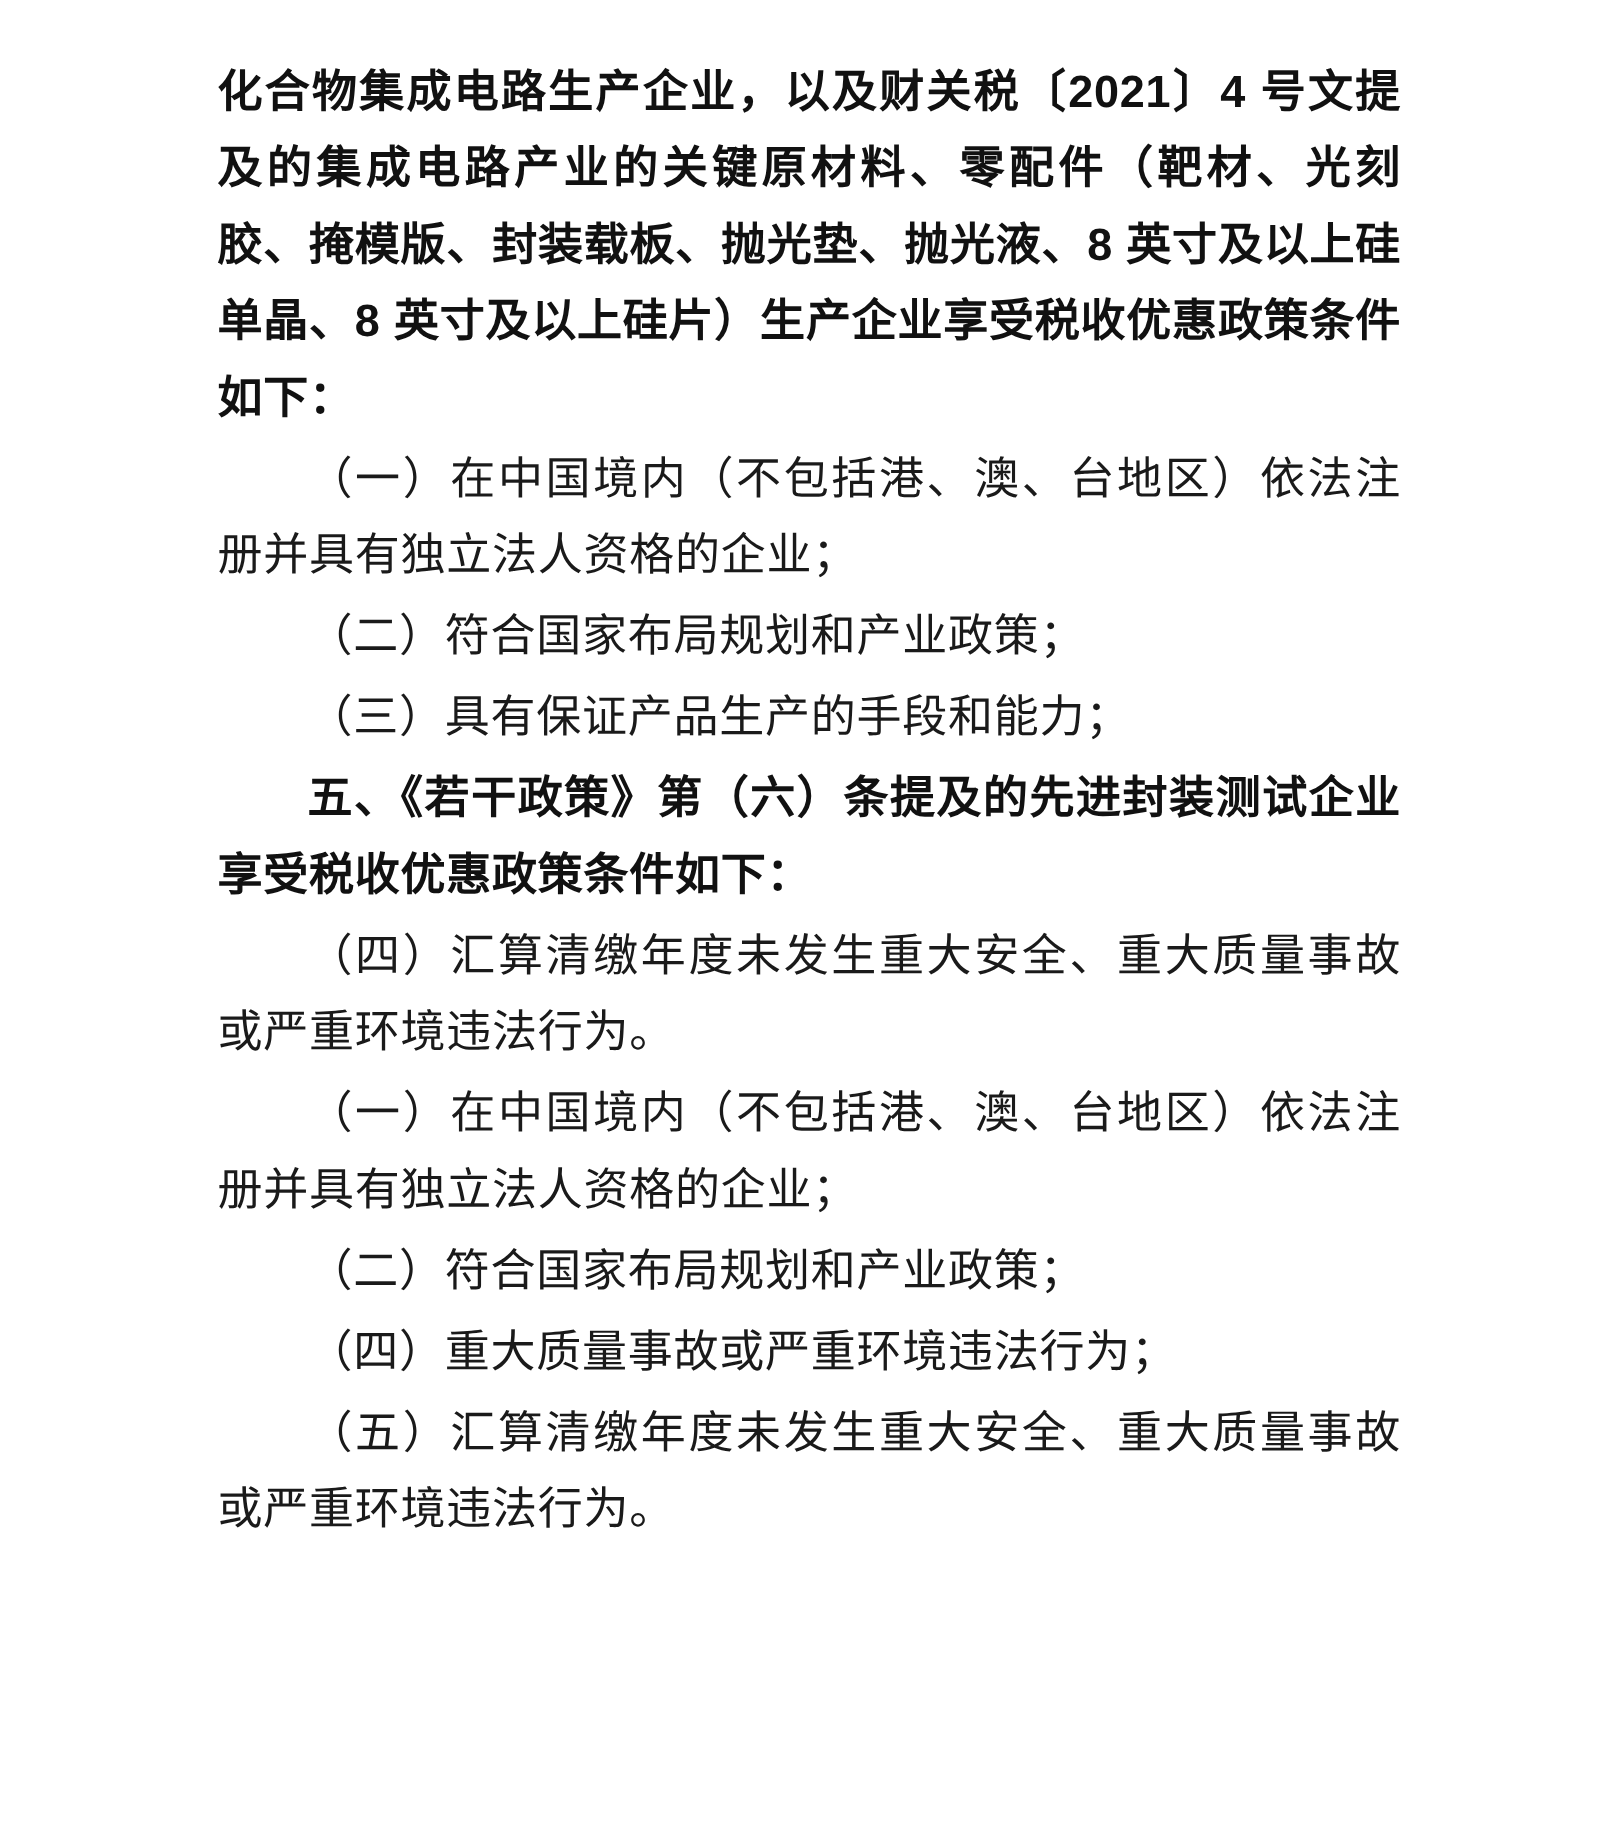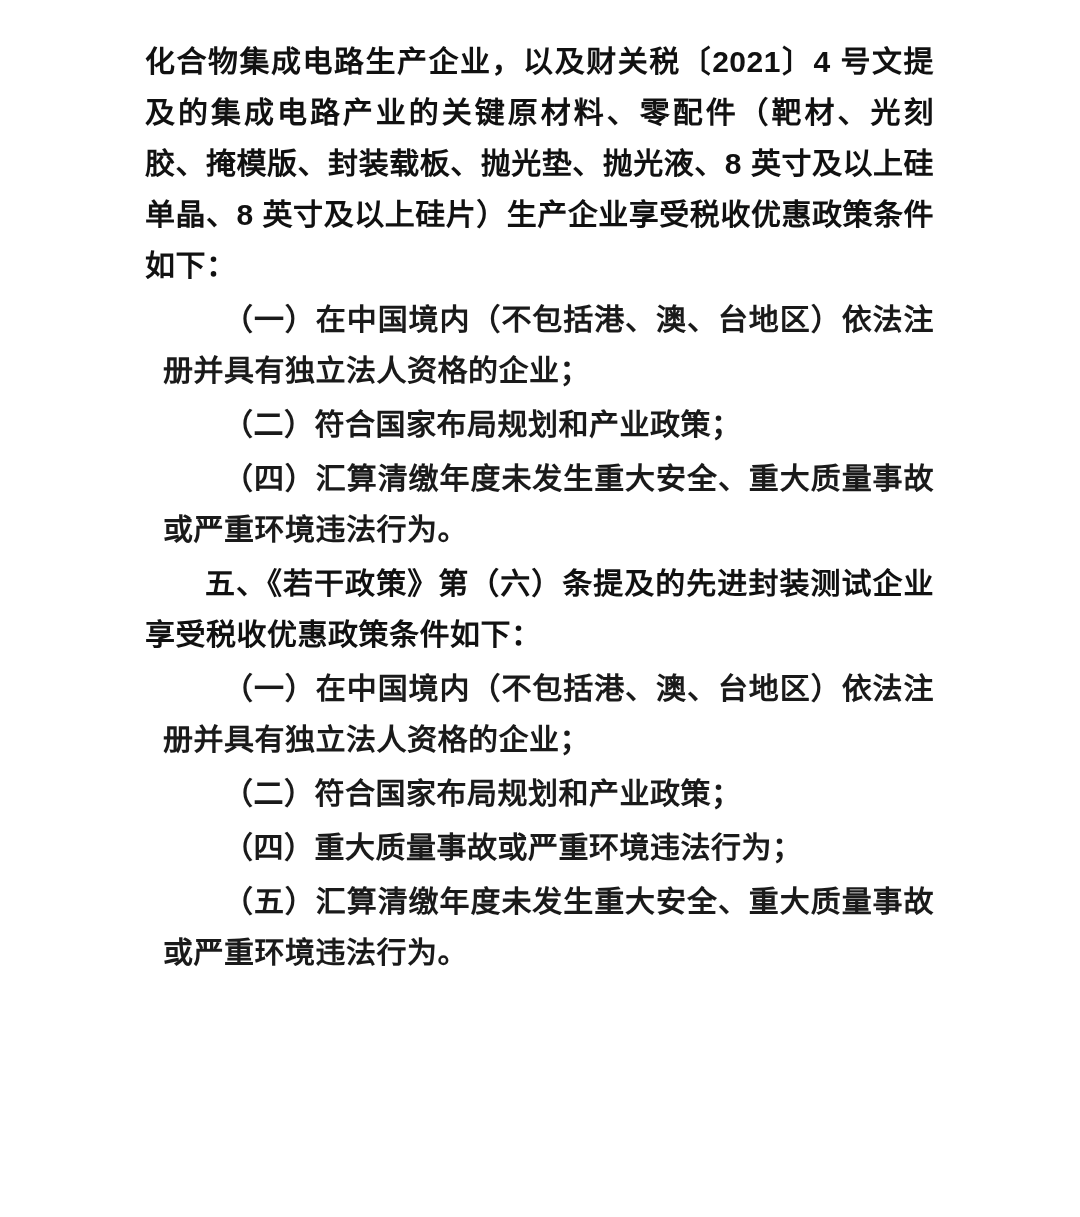--- a/index.html
+++ b/index.html
@@ -32,38 +32,38 @@
   .para.indent {
     text-indent: 2em;
   }
   .para.bold {
     font-family: "Liberation Sans", sans-serif;
     font-weight: 700;
     color: #111111;
   }
   .para.regular {
     font-family: "Liberation Serif", serif;
-    font-weight: 700;
-    margin-left: 18px;
+    font-weight: 400;
   }
 </style>
 </head>
 <body>
 
 <div class="page">
   <p class="para bold">化合物集成电路生产企业，以及财关税〔2021〕4 号文提及的集成电路产业的关键原材料、零配件（靶材、光刻胶、掩模版、封装载板、抛光垫、抛光液、8 英寸及以上硅单晶、8 英寸及以上硅片）生产企业享受税收优惠政策条件如下：</p>
 
   <p class="para regular indent">（一）在中国境内（不包括港、澳、台地区）依法注册并具有独立法人资格的企业；</p>
 
   <p class="para regular indent">（二）符合国家布局规划和产业政策；</p>
 
+  <p class="para regular indent">（三）具有保证产品生产的手段和能力；</p>
+
+  <p class="para bold indent">五、《若干政策》第（六）条提及的先进封装测试企业享受税收优惠政策条件如下：</p>
 
   <p class="para regular indent">（四）汇算清缴年度未发生重大安全、重大质量事故或严重环境违法行为。</p>
-
-  <p class="para bold indent">五、《若干政策》第（六）条提及的先进封装测试企业享受税收优惠政策条件如下：</p>
 
   <p class="para regular indent">（一）在中国境内（不包括港、澳、台地区）依法注册并具有独立法人资格的企业；</p>
 
   <p class="para regular indent">（二）符合国家布局规划和产业政策；</p>
 
 
   <p class="para regular indent">（四）重大质量事故或严重环境违法行为；</p>
 
   <p class="para regular indent">（五）汇算清缴年度未发生重大安全、重大质量事故或严重环境违法行为。</p>
 

